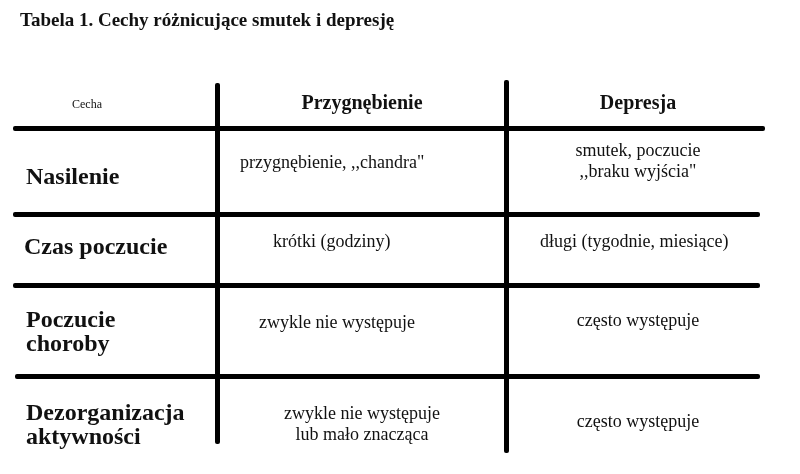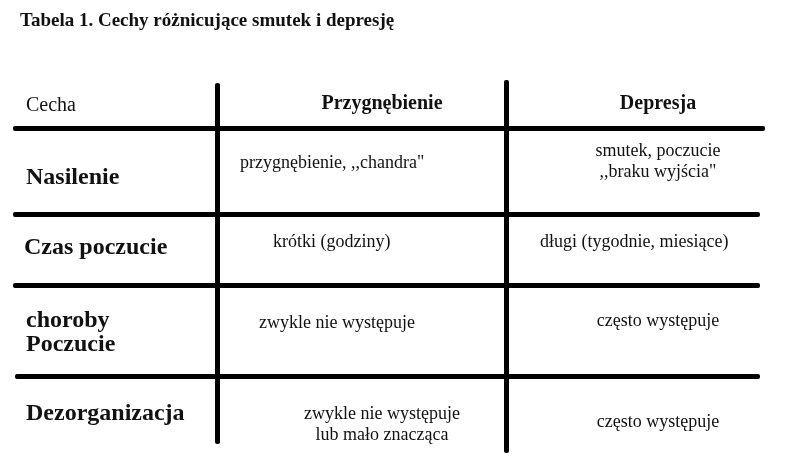--- a/index.html
+++ b/index.html
@@ -35,22 +35,22 @@
       width: 5px;
       background: #000;
       border-radius: 2px;
     }
     .cell {
       position: absolute;
       font-size: 18px;
       line-height: 21px;
       white-space: nowrap;
     }
-    .center { text-align: center; padding-left: 20px; }
-    .hdr-plain { font-size: 20px; }
+    .center { text-align: center; }
+    .hdr-plain { font-size: 12px; margin-left: 46px; }
     .hdr-bold { font-size: 20px; font-weight: bold; }
     .rowlabel { font-size: 24px; font-weight: bold; line-height: 24px; }
   </style>
 </head>
 <body>
 
 <div class="abs title">Tabela 1. Cechy różnicujące smutek i depresję</div>
 
 <div>
 
@@ -88,34 +88,35 @@
     <div class="cell" style="left:273px; top:231px;">
       <div>krótki (godziny)</div>
     </div>
     <div class="cell" style="left:540px; top:231px;">
       <div>długi (tygodnie, miesiące)</div>
     </div>
   </div>
 
   <div>
     <div class="cell rowlabel" style="left:26px; top:307px;">
+      <div>Poczucie</div>
       <div>choroby</div>
-      <div>Poczucie</div>
     </div>
     <div class="cell" style="left:259px; top:312px;">
       <div>zwykle nie występuje</div>
     </div>
     <div class="cell center" style="left:510px; width:256px; top:310px;">
       <div>często występuje</div>
     </div>
   </div>
 
   <div>
     <div class="cell rowlabel" style="left:26px; top:400px;">
       <div>Dezorganizacja</div>
+      <div>aktywności</div>
     </div>
     <div class="cell center" style="left:220px; width:284px; top:403px;">
       <div>zwykle nie występuje</div>
       <div>lub mało znacząca</div>
     </div>
     <div class="cell center" style="left:510px; width:256px; top:411px;">
       <div>często występuje</div>
     </div>
   </div>
 

